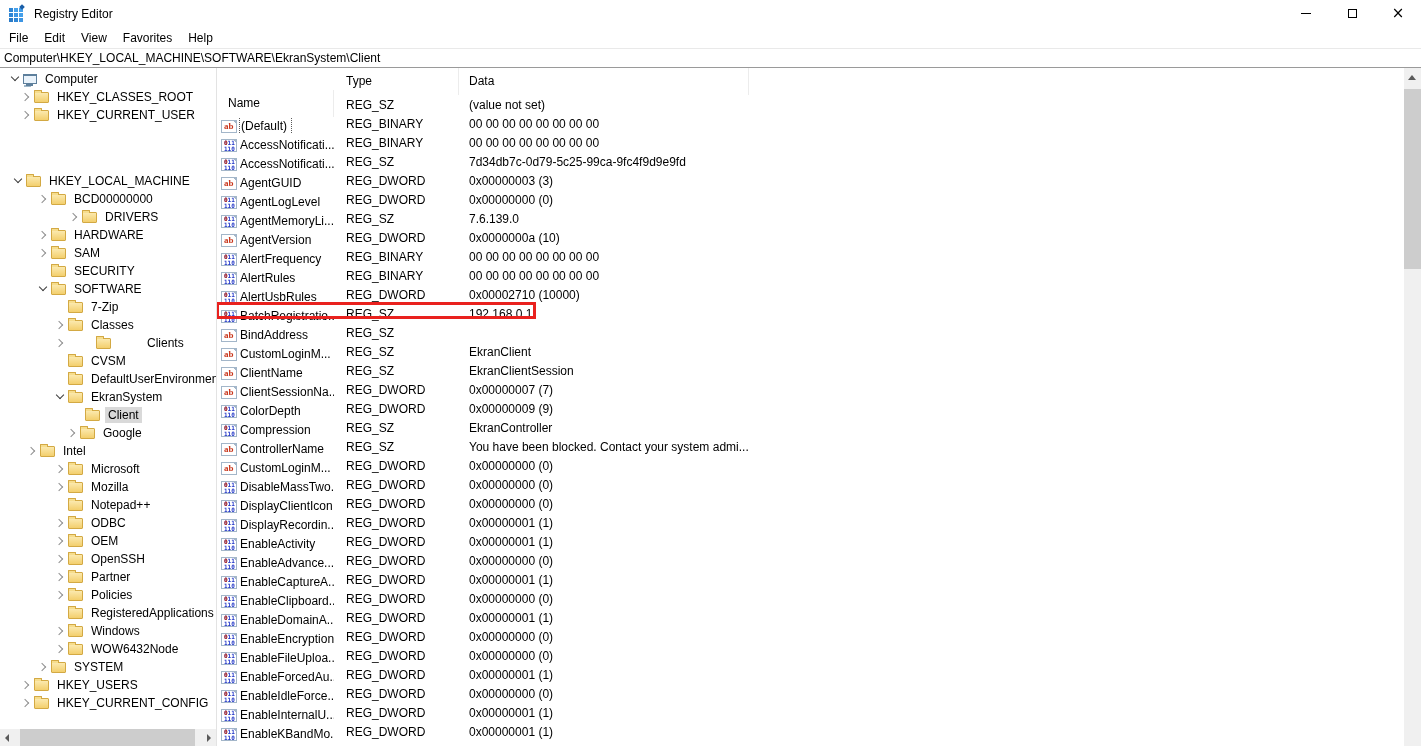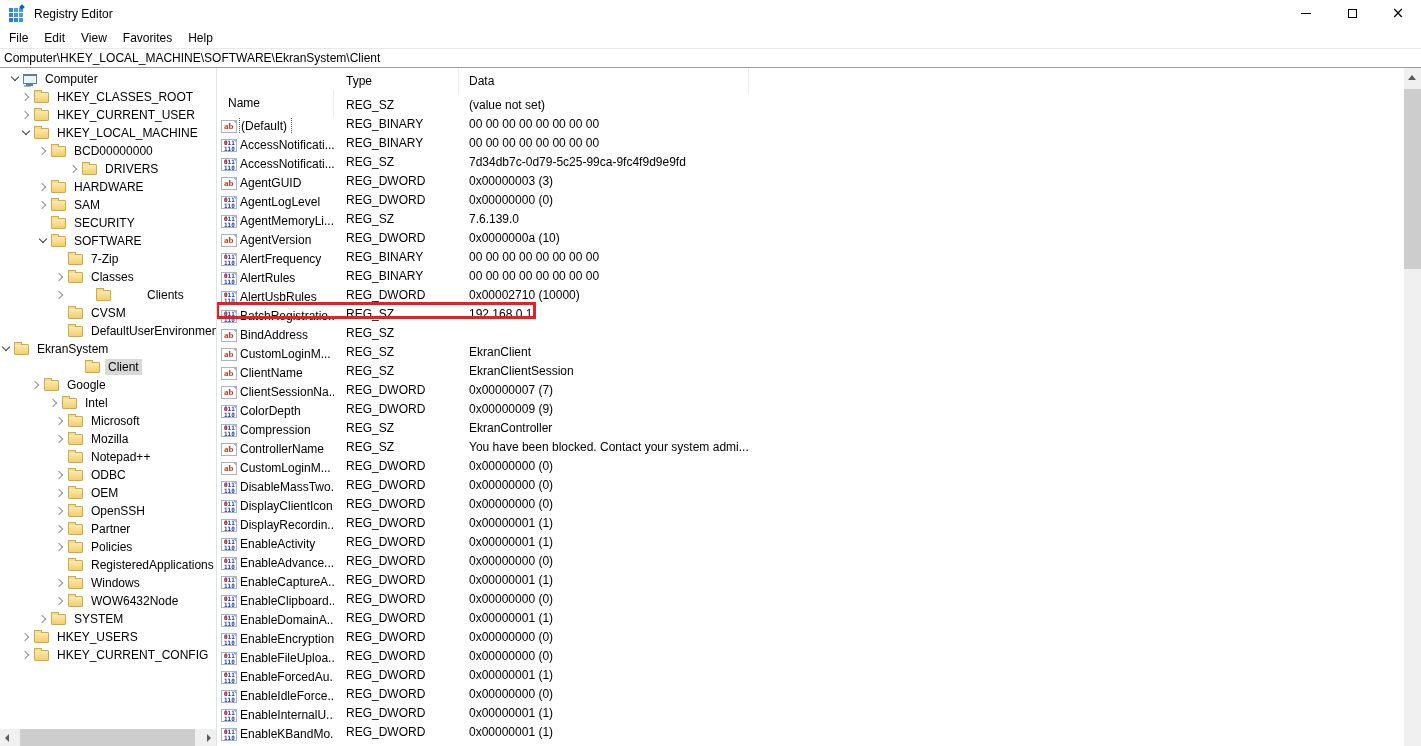--- a/index.html
+++ b/index.html
@@ -136,21 +136,21 @@
           <div class="titem" style="padding-left: 20px;">
     <span class="chev right"></span>
     <span class="tree-icon icon-folder"></span>
     <span class="tree-label">HKEY_CLASSES_ROOT</span>
   </div>
           <div class="titem" style="padding-left: 20px;">
     <span class="chev right"></span>
     <span class="tree-icon icon-folder"></span>
     <span class="tree-label">HKEY_CURRENT_USER</span>
   </div>
-          <div class="titem" style="padding-left: 20px;">
+          <div class="titem" style="padding-left: 12px; margin-top: 48px;">
     <span class="chev down"></span>
     <span class="tree-icon icon-folder"></span>
     <span class="tree-label">HKEY_LOCAL_MACHINE</span>
   </div>
           <div class="titem" style="padding-left: 37px;">
     <span class="chev right"></span>
     <span class="tree-icon icon-folder"></span>
     <span class="tree-label">BCD00000000</span>
   </div>
           <div class="titem" style="padding-left: 37px; margin-left: 31px;">
@@ -196,36 +196,36 @@
           <div class="titem" style="padding-left: 54px;">
     <span class="chev"></span>
     <span class="tree-icon icon-folder"></span>
     <span class="tree-label">CVSM</span>
   </div>
           <div class="titem" style="padding-left: 54px;">
     <span class="chev"></span>
     <span class="tree-icon icon-folder"></span>
     <span class="tree-label">DefaultUserEnvironmen</span>
   </div>
-          <div class="titem" style="">
+          <div class="titem" style="padding-left: 54px;">
     <span class="chev down"></span>
     <span class="tree-icon icon-folder"></span>
     <span class="tree-label">EkranSystem</span>
   </div>
           <div class="titem" style="padding-left: 71px;">
     <span class="chev"></span>
     <span class="tree-icon icon-folder"></span>
     <span class="tree-label selected">Client</span>
   </div>
-          <div class="titem" style="padding-left: 30px;">
+          <div class="titem" style="padding-left: 66px;">
     <span class="chev right"></span>
     <span class="tree-icon icon-folder"></span>
     <span class="tree-label">Google</span>
   </div>
-          <div class="titem" style="padding-left: 48px;">
+          <div class="titem" style="padding-left: 26px;">
     <span class="chev right"></span>
     <span class="tree-icon icon-folder"></span>
     <span class="tree-label">Intel</span>
   </div>
           <div class="titem" style="padding-left: 54px;">
     <span class="chev right"></span>
     <span class="tree-icon icon-folder"></span>
     <span class="tree-label">Microsoft</span>
   </div>
           <div class="titem" style="padding-left: 54px;">

